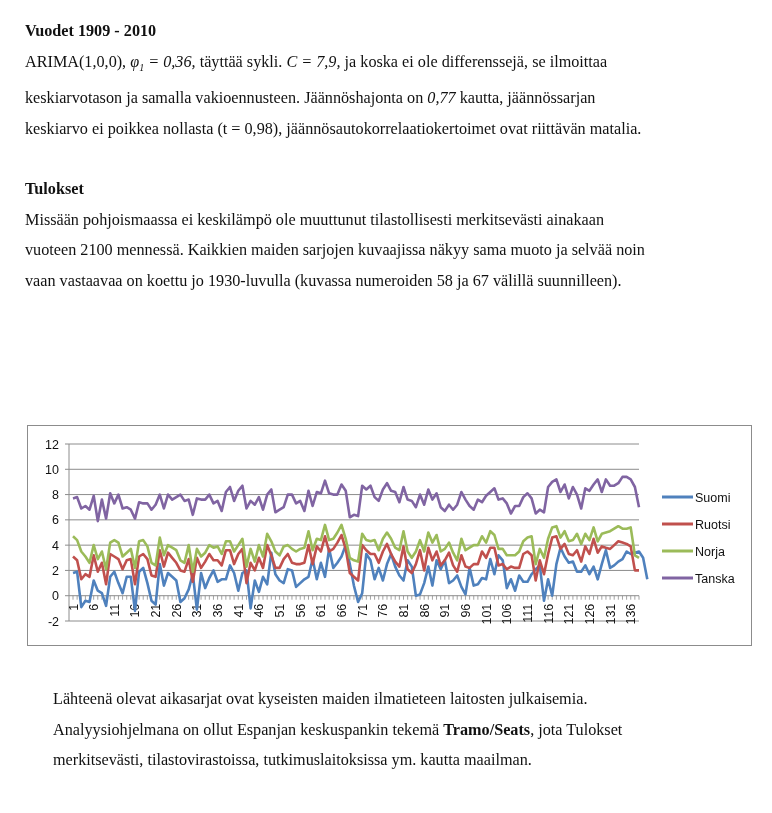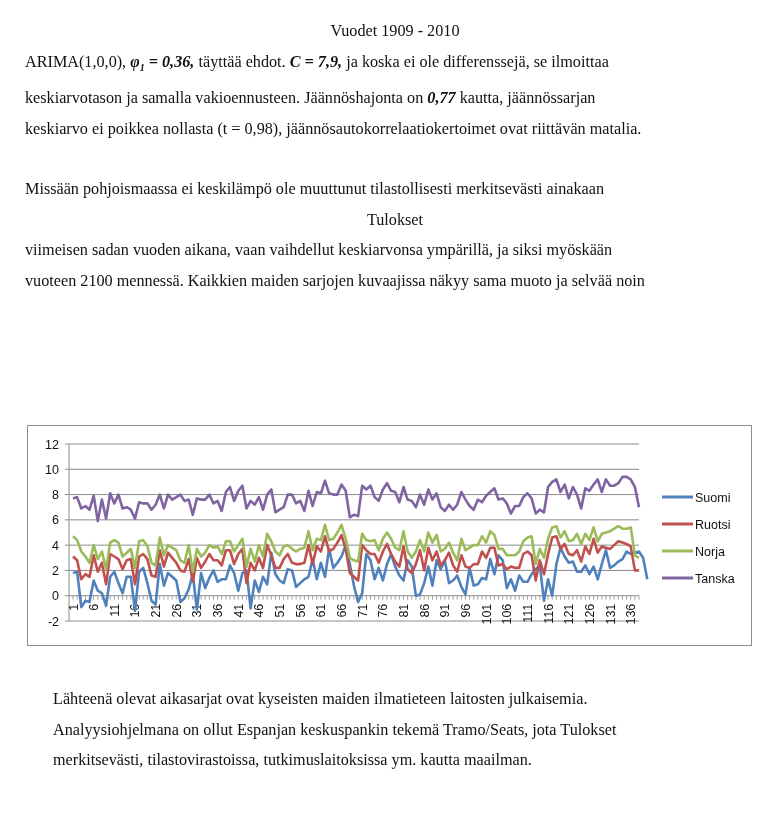--- a/index.html
+++ b/index.html
@@ -1,46 +1,46 @@
 <!DOCTYPE html>
 <html><head>
 <meta charset="utf-8">
 <style>
   html, body { margin: 0; padding: 0; background: #ffffff; }
   body { width: 772px; height: 813px; position: relative; overflow: hidden;
          font-family: "Liberation Serif", "DejaVu Serif", serif; color: #111; }
   .block { position: absolute; left: 25px; width: 740px; font-size: 16.2px; line-height: 30.5px; }
-  .h { font-weight: normal; text-align: center; }
-  .bi { font-weight: bold; font-style: italic; }
-  .b { font-weight: normal; }
+  .h { font-weight: bold; }
+  .bi { font-weight: normal; font-style: italic; }
+  .b { font-weight: bold; }
   #sec1 { top: 16px; }
   #sec2 { top: 174px; }
   #sec3 { top: 684px; margin-left: 28px; }
   .line { white-space: nowrap; display: block; }
   #chart-box { position: absolute; left: 27px; top: 425px; width: 725px; height: 221px;
                border: 1px solid #8c8c8c; box-sizing: border-box; background: #fff; }
   #chart-svg { position: absolute; left: 0; top: 0; }
   .tick-label { font-family: "Liberation Sans", "DejaVu Sans", sans-serif; font-size: 12.5px; fill: #111; }
   .legend-label { font-family: "Liberation Sans", "DejaVu Sans", sans-serif; font-size: 12.5px; fill: #111; }
 </style>
 </head>
 <body>
 
 <div class="block" id="sec1">
   <span class="line h">Vuodet 1909 - 2010</span>
-  <span class="line"><span>ARIMA(1,0,0), </span><span class="bi"><span>φ</span><sub style="font-size:10px">1</sub><span> = 0,36,</span></span><span> täyttää ehdot. </span><span class="bi">C = 7,9,</span><span> ja koska ei ole differenssejä, se ilmoittaa</span></span>
+  <span class="line"><span>ARIMA(1,0,0), </span><span class="bi"><span>φ</span><sub style="font-size:10px">1</sub><span> = 0,36,</span></span><span> täyttää sykli. </span><span class="bi">C = 7,9,</span><span> ja koska ei ole differenssejä, se ilmoittaa</span></span>
   <span class="line"><span>keskiarvotason ja samalla vakioennusteen. Jäännöshajonta on </span><span class="bi">0,77</span><span> kautta, jäännössarjan</span></span>
   <span class="line">keskiarvo ei poikkea nollasta (t = 0,98), jäännösautokorrelaatiokertoimet ovat riittävän matalia.</span>
 </div>
 
 <div class="block" id="sec2">
+  <span class="line h">Tulokset</span>
   <span class="line">Missään pohjoismaassa ei keskilämpö ole muuttunut tilastollisesti merkitsevästi ainakaan</span>
-  <span class="line h">Tulokset</span>
-  <span class="line">viimeisen sadan vuoden aikana, vaan vaihdellut keskiarvonsa ympärillä, ja siksi myöskään</span>
   <span class="line">vuoteen 2100 mennessä. Kaikkien maiden sarjojen kuvaajissa näkyy sama muoto ja selvää noin</span>
+  <span class="line">vaan vastaavaa on koettu jo 1930-luvulla (kuvassa numeroiden 58 ja 67 välillä suunnilleen).</span>
 </div>
 
 <div id="chart-box">
   <svg id="chart-svg" width="725" height="221">
     <g id="grid">
         <line x1="37" x2="611" y1="195" y2="195" stroke="#8c8c8c" stroke-width="1"></line>
         <line x1="37" x2="611" y1="169.71428571428572" y2="169.71428571428572" stroke="#8c8c8c" stroke-width="1"></line>
         <line x1="37" x2="611" y1="144.42857142857144" y2="144.42857142857144" stroke="#8c8c8c" stroke-width="1"></line>
         <line x1="37" x2="611" y1="119.14285714285715" y2="119.14285714285715" stroke="#8c8c8c" stroke-width="1"></line>
         <line x1="37" x2="611" y1="93.85714285714286" y2="93.85714285714286" stroke="#8c8c8c" stroke-width="1"></line>

